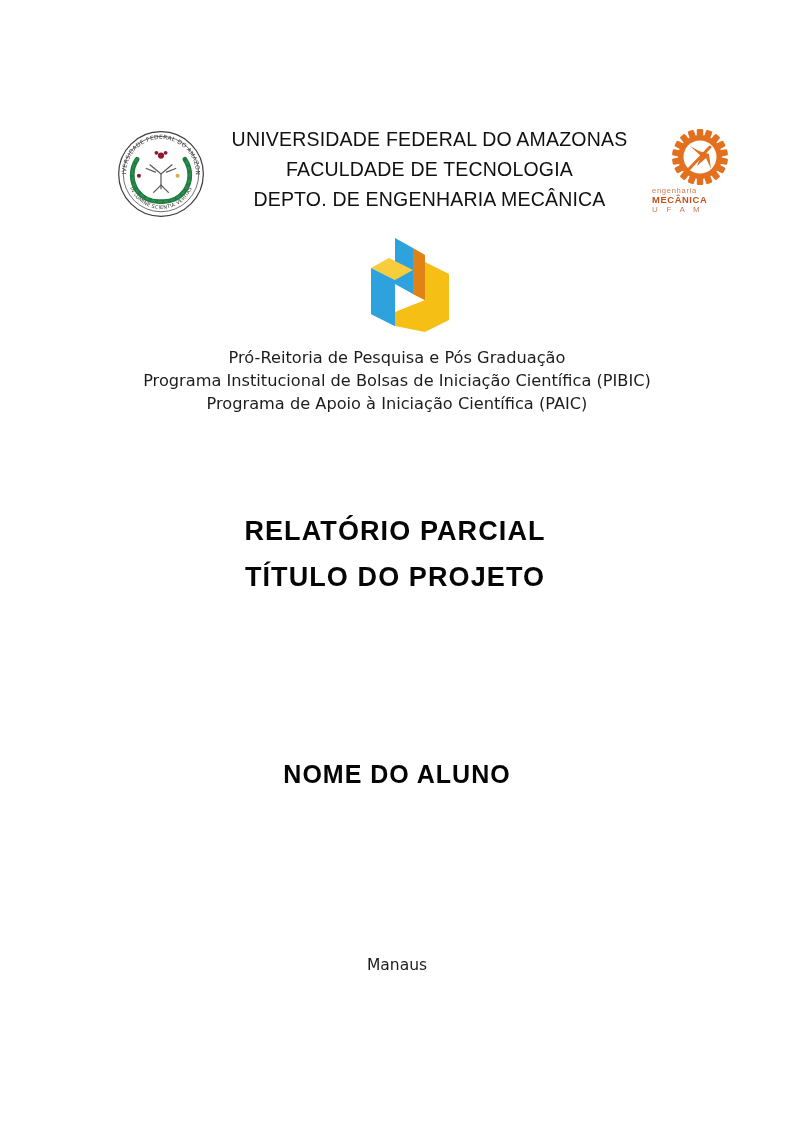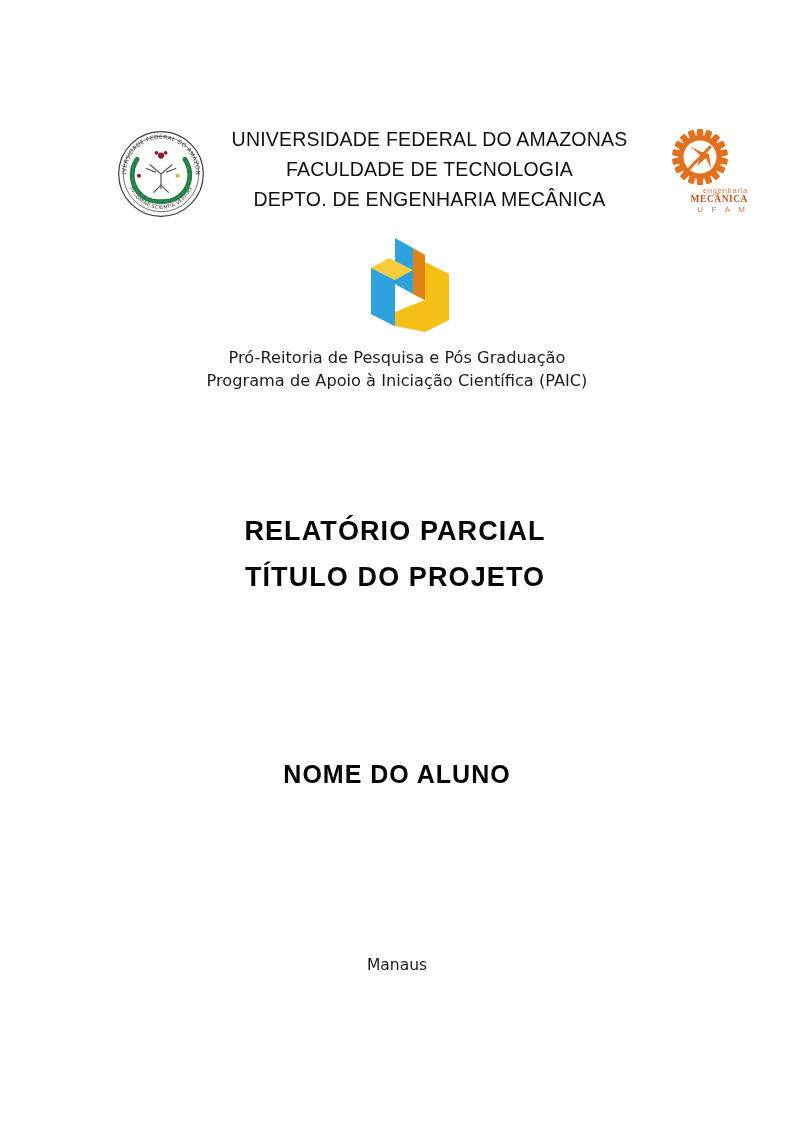--- a/index.html
+++ b/index.html
@@ -54,26 +54,26 @@
     line-height: 30px;
     color: #111111;
     white-space: nowrap;
   }
 
   
   .gear-text {
     position: absolute;
     left: 0;
     width: 96px;
-    text-align: right;
+    text-align: left;
     color: #d3622a;
     font-family: "Liberation Sans", sans-serif;
   }
   .gear-text.t1 { top: 58px; font-size: 7.6px; letter-spacing: 0.7px; color: #cf7b52; }
-  .gear-text.t2 { top: 66px; font-size: 9.4px; font-weight: bold; letter-spacing: 0.6px; color: #c4501b; font-family: Liberation Serif, serif; }
+  .gear-text.t2 { top: 66px; font-size: 9.4px; font-weight: bold; letter-spacing: 0.6px; color: #c4501b; }
   .gear-text.t3 { top: 77px; font-size: 8px; letter-spacing: 3.2px; color: #cf7b52; }
 
   
   .propesp-wrap {
     position: absolute;
     left: 355px;
     top: 232px;
     width: 105px;
     height: 108px;
   }
@@ -247,20 +247,21 @@
       <polygon points="40,94 70,100 70,68 40,80" fill="#f5bf16"></polygon>
 
       <polygon points="16,82 40,94 40,80" fill="#2da2dd"></polygon>
 
       <polygon points="58,38 70,30 70,68 58,62" fill="#e08214"></polygon>
     </svg>
   </div>
 
   <div class="program-lines">
     <div class="pline">Pró-Reitoria de Pesquisa e Pós Graduação</div>
+    <div class="pline">Programa Institucional de Bolsas de Iniciação Científica (PIBIC)</div>
     <div class="pline">Programa de Apoio à Iniciação Científica (PAIC)</div>
   </div>
 
   <div class="title-block">
     <div class="tline">RELATÓRIO PARCIAL</div>
     <div class="tline">TÍTULO DO PROJETO</div>
   </div>
 
   <div class="author-block">
     <div class="aline">NOME DO ALUNO</div>

